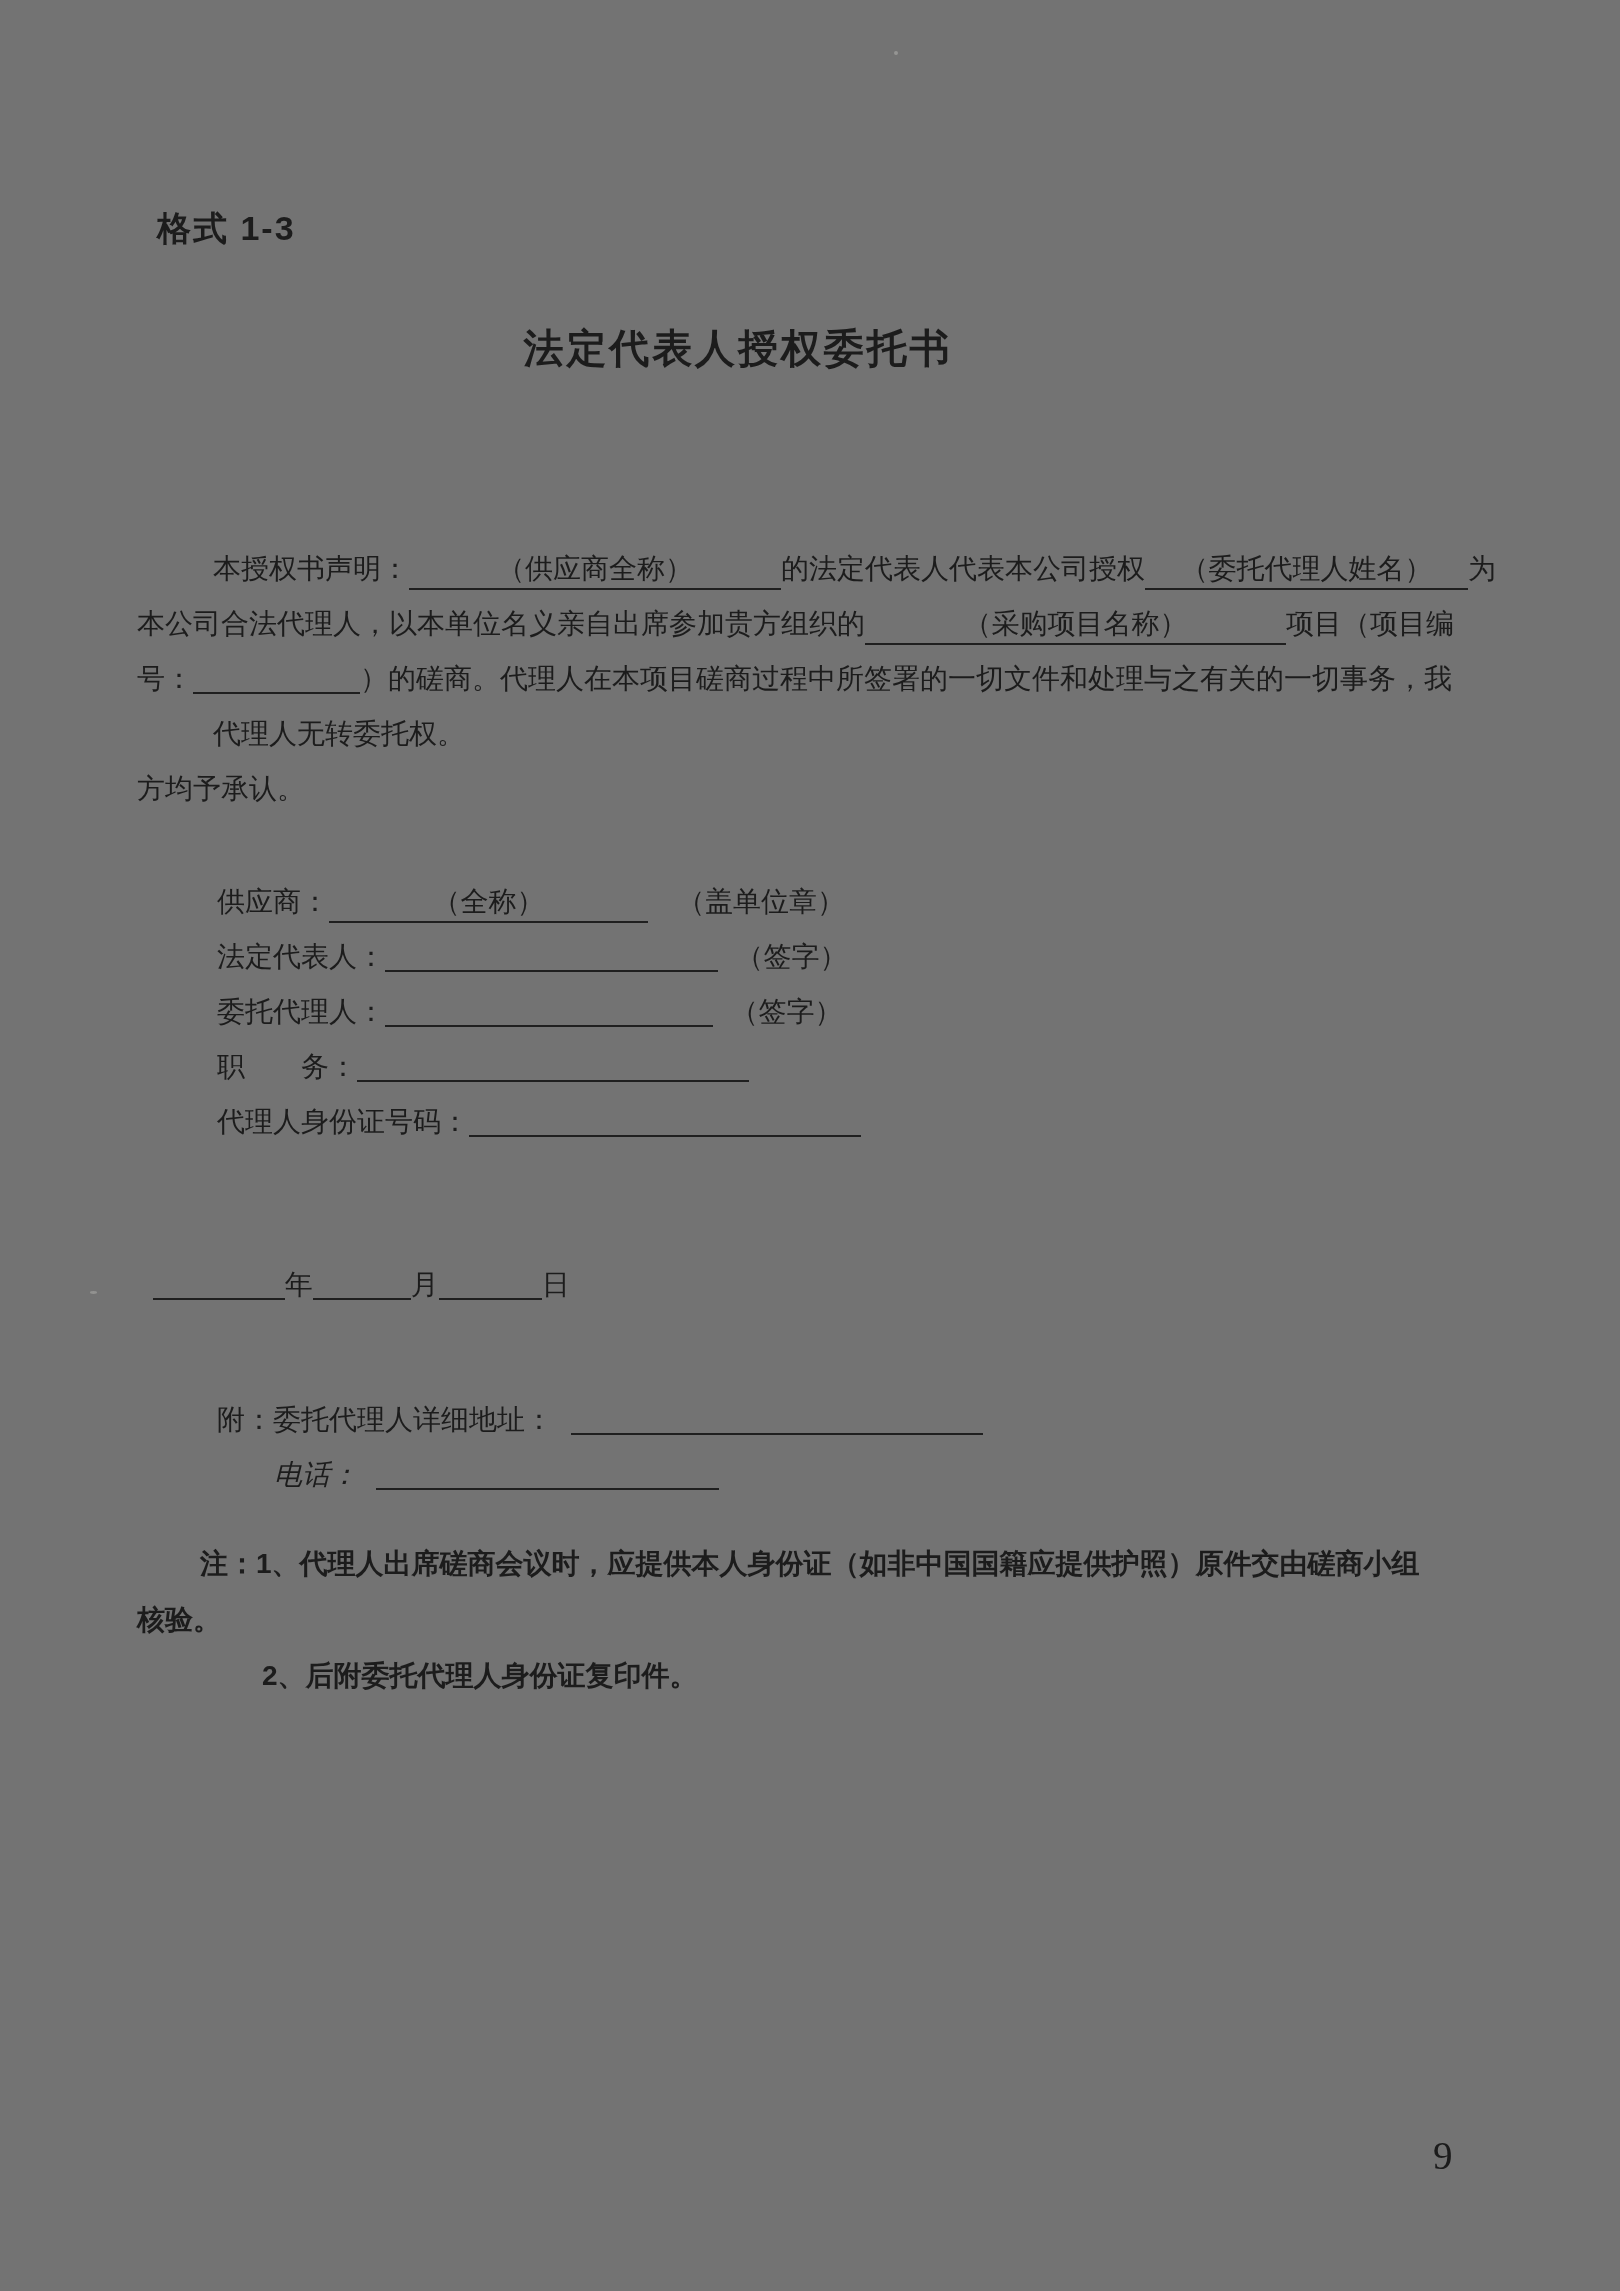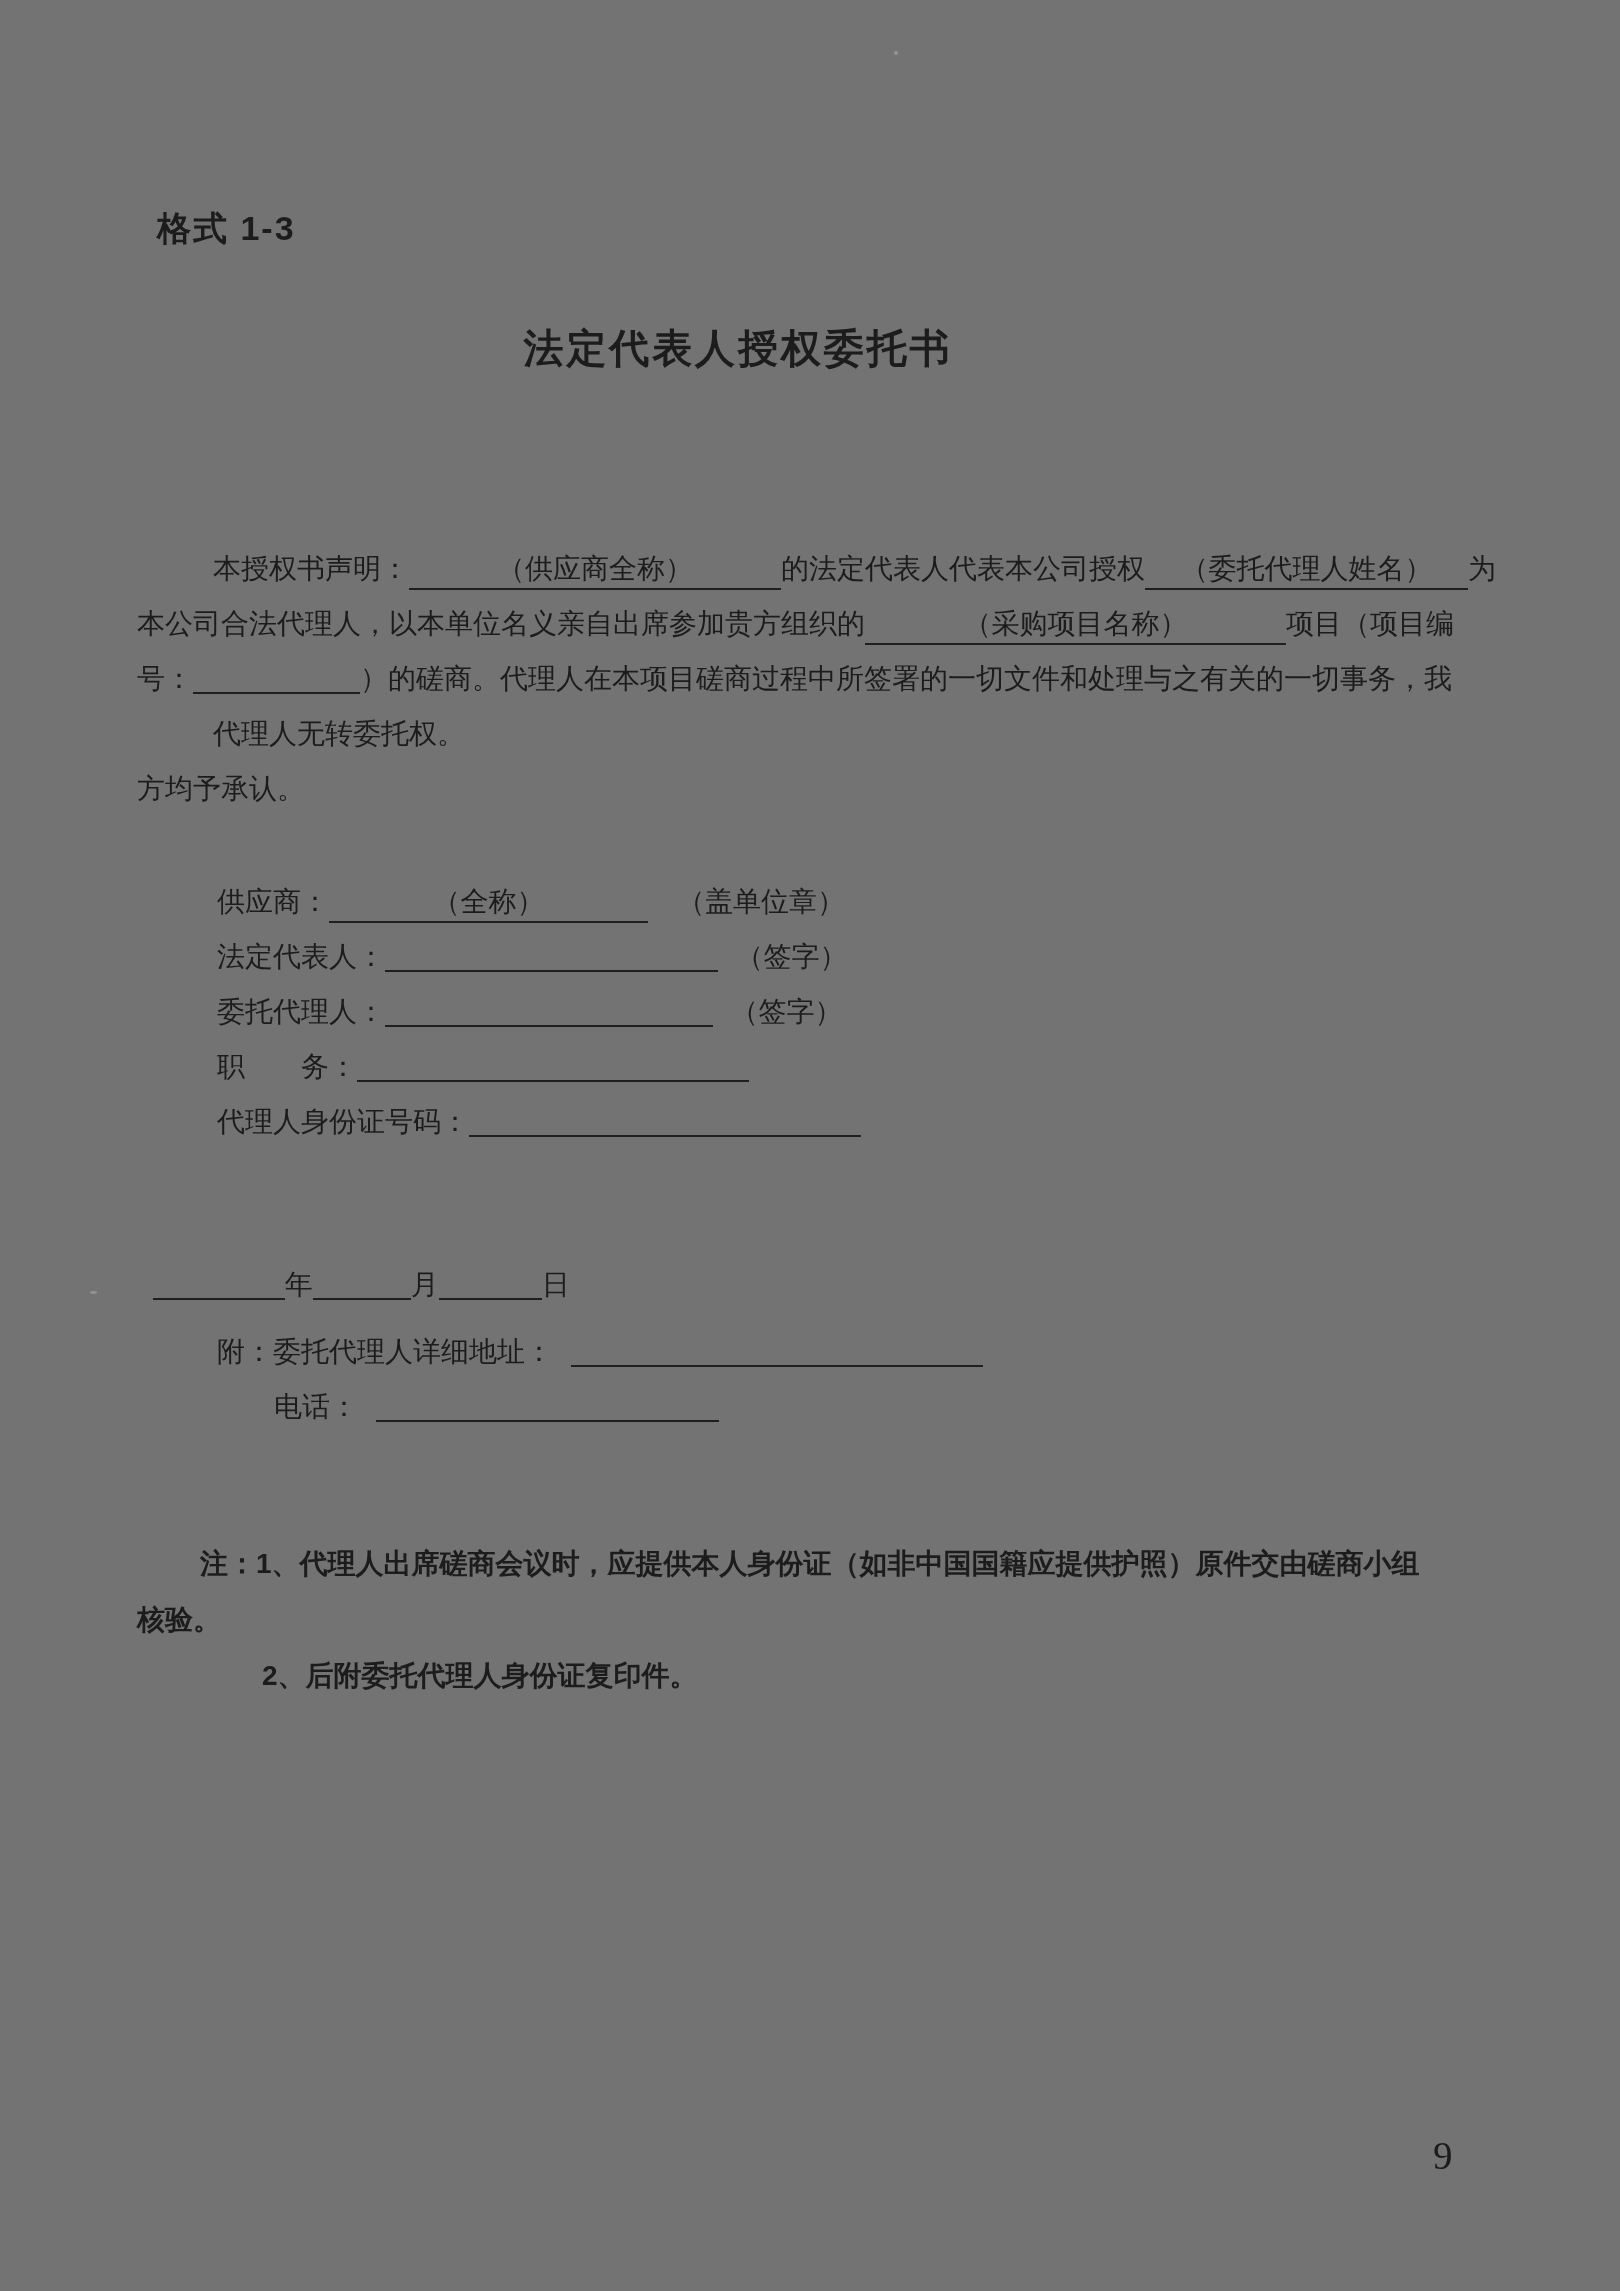--- a/index.html
+++ b/index.html
@@ -16,22 +16,22 @@
   .abs{position:absolute;}
   .line{white-space:nowrap;line-height:55px;}
   .bold{font-family:"Liberation Sans","DejaVu Sans",sans-serif;font-weight:bold;}
   .format-label{left:157px;top:206px;font-size:34px;letter-spacing:2px;}
   .doc-title{left:738px;top:321px;transform:translateX(-50%);font-size:40px;letter-spacing:2.9px;white-space:nowrap;}
   .para{left:137px;top:541px;width:1372px;}
   .indent{padding-left:76px;}
   .fields{left:137px;top:874px;}
   .fields .line, .attach .line{padding-left:80px;}
   .dateline{left:137px;top:1257px;padding-left:15.7px;}
-  .attach{left:137px;top:1324px;}
-  .attach .phone-line{padding-left:137px;}
+  .attach{left:137px;top:1392px;}
+  .attach .phone-line{padding-left:137px;font-style:italic;}
   .notes{left:137px;top:1536px;width:1372px;}
   .notes .line{line-height:56px;}
   .notes .n1{padding-left:63px;}
   .notes .n3{padding-left:125px;}
   .page-number{left:1433px;top:2133px;font-size:39px;}
   .blank{
     display:inline-block;
     border-bottom:2px solid #1f1f1f;
     text-align:center;
     vertical-align:baseline;

